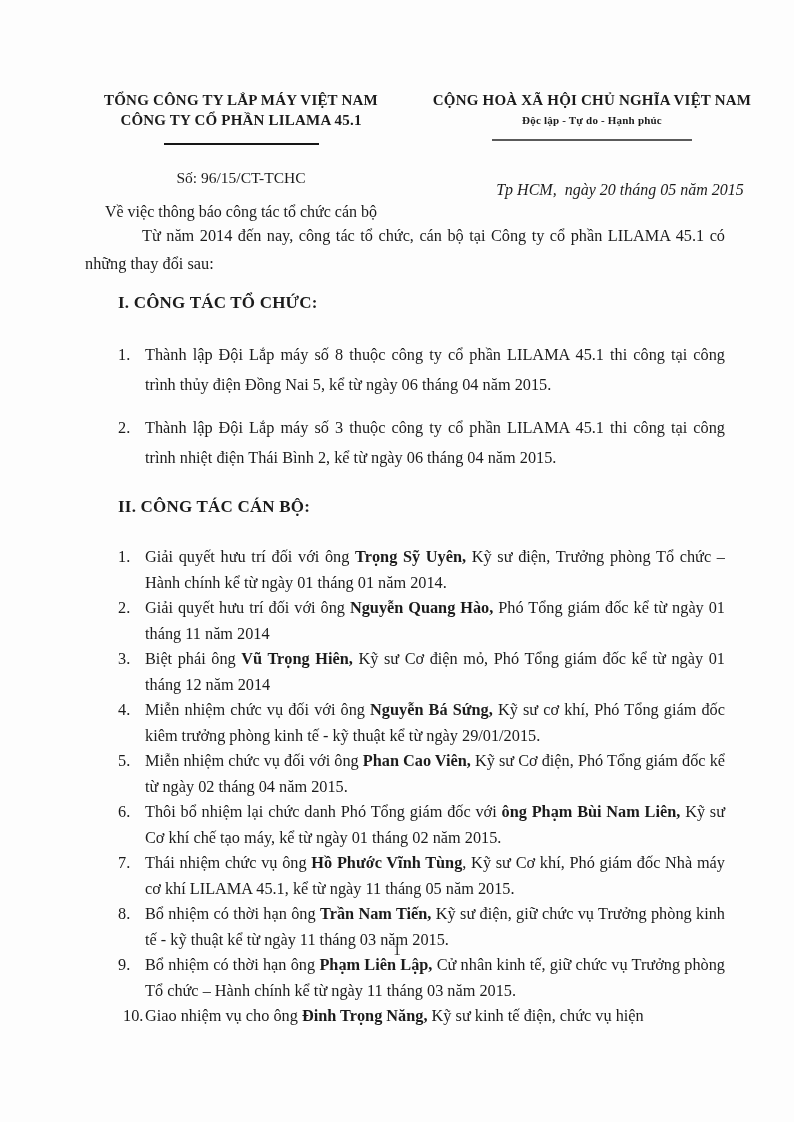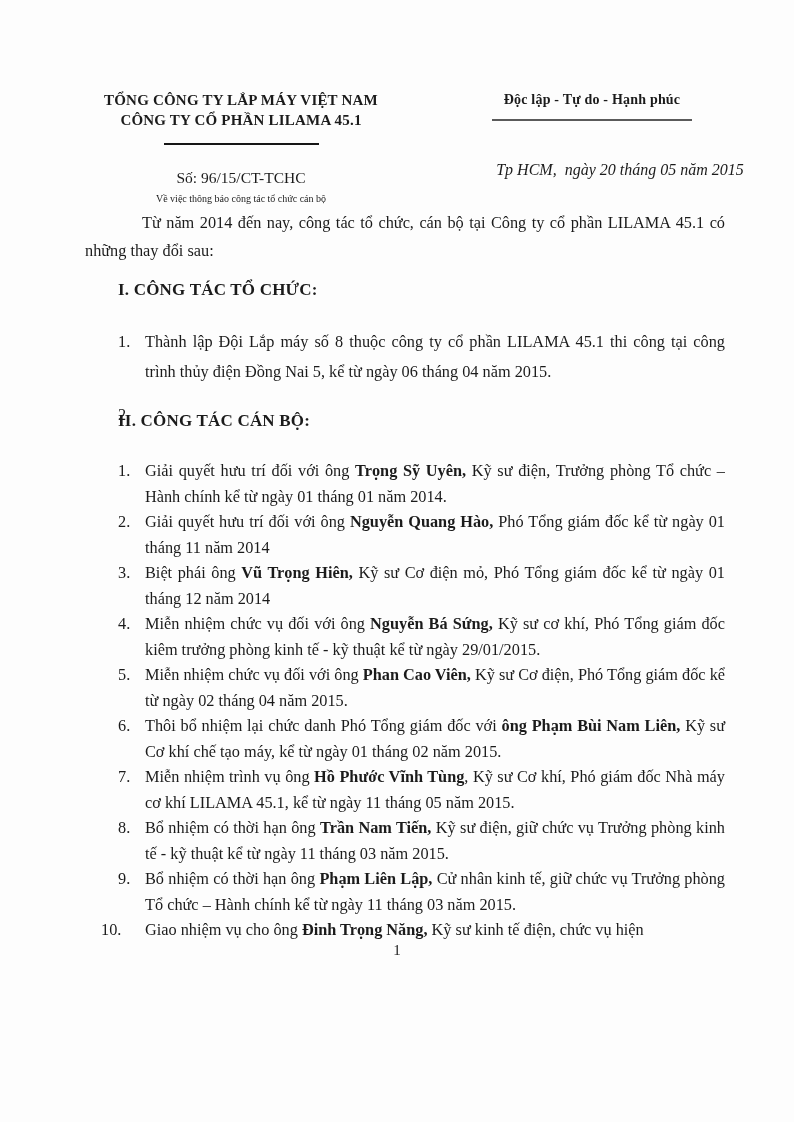--- a/index.html
+++ b/index.html
@@ -27,31 +27,31 @@
     text-align: center;
     flex: 0 0 auto;
   }
   .hdr-right {
     margin-left: auto;
     width: 336px;
     text-align: center;
     flex: 0 0 auto;
   }
   .hdr-line { font-weight: bold; font-size: 15px; line-height: 20px; letter-spacing: .2px; }
-  .hdr-line2 { font-weight: bold; font-size: 14px; line-height: 20px; letter-spacing: .2px; }
+  .hdr-line2 { font-weight: bold; font-size: 11px; line-height: 20px; letter-spacing: .2px; }
   .rule-left {
     width: 155px; border-top: 2px solid #161616;
     margin: 13px auto 0 auto;
   }
   .rule-right {
     width: 200px; border-top: 2px solid #5a5a5a;
     margin: 9px auto 0 auto;
   }
   .doc-number { font-size: 15.5px; margin-top: 22px; line-height: 21px; }
-  .doc-subject { font-size: 10px; line-height: 21px; }
+  .doc-subject { font-size: 16px; line-height: 21px; margin-top: 13px; }
   .date-line {
     font-style: italic;
     font-size: 16px;
     margin-top: 40px;
     padding-left: 56px;
     white-space: pre;
   }
   
   .body-text {
     margin-left: 85px;
@@ -72,21 +72,21 @@
   }
   .sec1-heading { margin-top: 15px; }
   .sec2-heading { margin-top: 24px; }
   .list { margin-top: 27px; }
   .li {
     position: relative;
     padding-left: 60px;
     text-align: justify;
   }
   .li .num { position: absolute; left: 33px; }
-  .li .num-wide { left: 16px; }
+  .li .num-wide { left: 38px; }
   .s1 .li { line-height: 30px; margin-bottom: 13px; }
   .s2 .li { line-height: 25.5px; margin-bottom: 0; }
   .nm { font-weight: bold; }
   
   .footer {
     position: absolute;
     bottom: 36px; left: 0;
     width: 100%;
     text-align: center;
     font-size: 15px;
@@ -99,36 +99,37 @@
 
   <div class="header">
     <div class="hdr-left">
       <div class="hdr-line">TỔNG CÔNG TY LẮP MÁY VIỆT NAM</div>
       <div class="hdr-line">CÔNG TY CỔ PHẦN LILAMA 45.1</div>
       <div class="rule-left"></div>
       <div class="doc-number">Số: 96/15/CT-TCHC</div>
       <div class="doc-subject">Về việc thông báo công tác tổ chức cán bộ</div>
     </div>
     <div class="hdr-right">
+      <div class="hdr-line">CỘNG HOÀ XÃ HỘI CHỦ NGHĨA VIỆT NAM</div>
       <div class="hdr-line2">Độc lập - Tự do - Hạnh phúc</div>
       <div class="rule-right"></div>
       <div class="date-line">Tp HCM,  ngày 20 tháng 05 năm 2015</div>
     </div>
   </div>
 
   <div class="body-text">
     <p class="intro" style="margin:0;">Từ năm 2014 đến nay, công tác tổ chức, cán bộ tại Công ty cổ phần LILAMA 45.1 có những thay đổi sau:</p>
 
     <div class="sec-heading sec1-heading">I. CÔNG TÁC TỔ CHỨC:</div>
     <div class="list s1">
       <div class="li">
         <span class="num">1.</span><span>Thành lập Đội Lắp máy số 8 thuộc công ty cổ phần LILAMA 45.1 thi công tại công trình thủy điện Đồng Nai 5, kể từ ngày 06 tháng 04 năm 2015.</span><span class="nm"></span><span></span>
       </div>
       <div class="li">
-        <span class="num">2.</span><span class="nm"></span><span></span>
+        <span class="num">2.</span><span>Thành lập Đội Lắp máy số 3 thuộc công ty cổ phần LILAMA 45.1 thi công tại công trình nhiệt điện Thái Bình 2, kể từ ngày 06 tháng 04 năm 2015.</span><span class="nm"></span><span></span>
       </div>
     </div>
 
     <div class="sec-heading sec2-heading">II. CÔNG TÁC CÁN BỘ:</div>
     <div class="list s2">
       <div class="li">
         <span class="num">1.</span><span>Giải quyết hưu trí đối với ông </span><span class="nm">Trọng Sỹ Uyên,</span><span> Kỹ sư điện, Trưởng phòng Tổ chức – Hành chính kể từ ngày 01 tháng 01 năm 2014.</span>
       </div>
       <div class="li">
         <span class="num">2.</span><span>Giải quyết hưu trí đối với ông </span><span class="nm">Nguyễn Quang Hào,</span><span> Phó Tổng giám đốc kể từ ngày 01 tháng 11 năm 2014</span>
@@ -139,21 +140,21 @@
       <div class="li">
         <span class="num">4.</span><span>Miễn nhiệm chức vụ đối với ông </span><span class="nm">Nguyễn Bá Sứng,</span><span> Kỹ sư cơ khí, Phó Tổng giám đốc kiêm trưởng phòng kinh tế - kỹ thuật kể từ ngày 29/01/2015.</span>
       </div>
       <div class="li">
         <span class="num">5.</span><span>Miễn nhiệm chức vụ đối với ông </span><span class="nm">Phan Cao Viên,</span><span> Kỹ sư Cơ điện, Phó Tổng giám đốc kể từ ngày 02 tháng 04 năm 2015.</span>
       </div>
       <div class="li">
         <span class="num">6.</span><span>Thôi bổ nhiệm lại chức danh Phó Tổng giám đốc với </span><span class="nm">ông Phạm Bùi Nam Liên,</span><span> Kỹ sư Cơ khí chế tạo máy, kể từ ngày 01 tháng 02 năm 2015.</span>
       </div>
       <div class="li">
-        <span class="num">7.</span><span>Miễn nhiệm trình vụ ông </span><span class="nm">Hồ Phước Vĩnh Tùng</span><span>, Kỹ sư Cơ khí, Phó giám đốc Nhà máy cơ khí LILAMA 45.1, kể từ ngày 11 tháng 05 năm 2015.</span>
+        <span class="num">7.</span><span>Thái nhiệm chức vụ ông </span><span class="nm">Hồ Phước Vĩnh Tùng</span><span>, Kỹ sư Cơ khí, Phó giám đốc Nhà máy cơ khí LILAMA 45.1, kể từ ngày 11 tháng 05 năm 2015.</span>
       </div>
       <div class="li">
         <span class="num">8.</span><span>Bổ nhiệm có thời hạn ông </span><span class="nm">Trần Nam Tiến,</span><span> Kỹ sư điện, giữ chức vụ Trưởng phòng kinh tế - kỹ thuật kể từ ngày 11 tháng 03 năm 2015.</span>
       </div>
       <div class="li">
         <span class="num">9.</span><span>Bổ nhiệm có thời hạn ông </span><span class="nm">Phạm Liên Lập,</span><span> Cử nhân kinh tế, giữ chức vụ Trưởng phòng Tổ chức – Hành chính kể từ ngày 11 tháng 03 năm 2015.</span>
       </div>
       <div class="li">
         <span class="num num-wide">10.</span><span>Giao nhiệm vụ cho ông </span><span class="nm">Đinh Trọng Năng,</span><span> Kỹ sư kinh tế điện, chức vụ hiện</span>
       </div>

